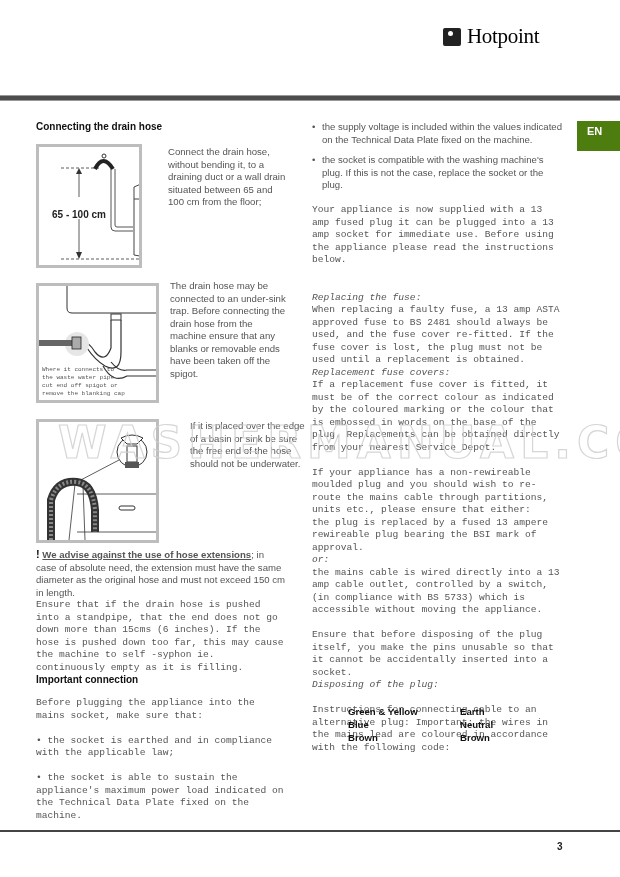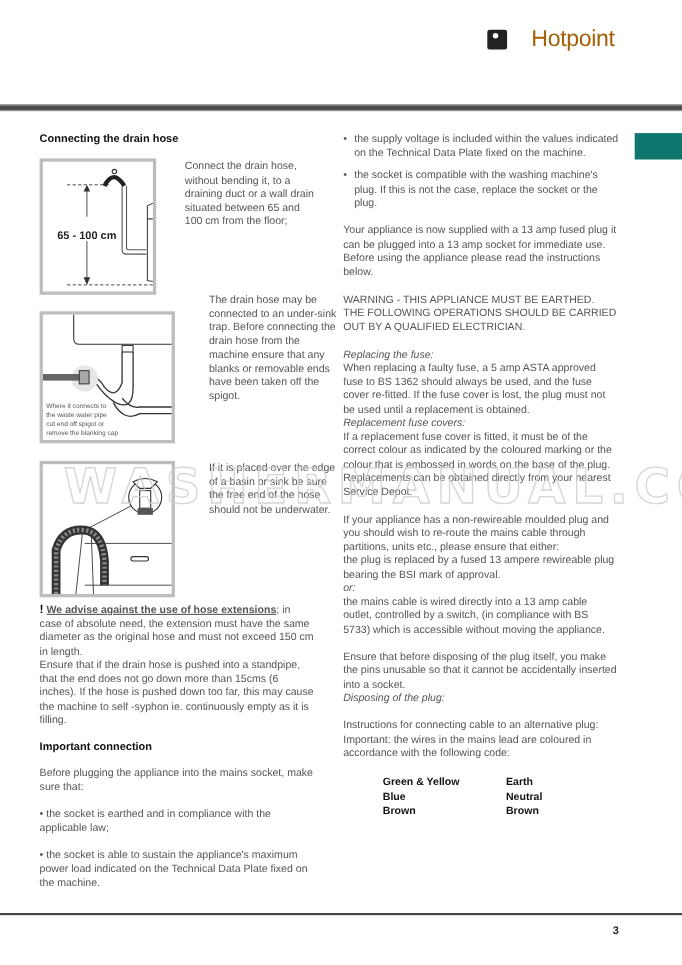--- a/index.html
+++ b/index.html
@@ -2,40 +2,40 @@
 <html><head>
 <meta charset="utf-8">
 <style>
   * { margin:0; padding:0; box-sizing:border-box; }
   html, body { width:620px; height:877px; background:#fff; overflow:hidden; }
   body { position:relative; font-family:"Liberation Sans", sans-serif; color:#4a4a4a; }
 
   .logo { position:absolute; left:443px; top:24px; display:flex; align-items:center; }
   .logo-mark { width:18px; height:18px; background:#222; border-radius:2px; position:relative; margin-right:6px; }
   .logo-mark::after { content:""; position:absolute; left:5px; top:3px; width:5px; height:5px; background:#fff; border-radius:50%; }
-  .logo-text { font-family:Liberation Sans, sans-serif; font-size:21px; color:#a16207; letter-spacing:-0.3px;margin-left:16px; }
+  .logo-text { font-family:Liberation Serif, serif; font-size:21px; color:#000000; letter-spacing:-0.3px; }
 
   .top-rule { position:absolute; left:0; top:95px; width:620px; height:6px; background:#4d4d4d; border-top:1px solid #999; border-bottom:1px solid #999; }
   .bottom-rule { position:absolute; left:0; top:830px; width:620px; height:2px; background:#444; }
   .page-num { position:absolute; left:557px; top:841px; font-size:10px; font-weight:bold; color:#222; }
 
-  .lang-tab { position:absolute; left:577px; top:121px; width:43px; height:16px; background:#0f766e; color:#fff; font-weight:bold; font-size:11px; padding:24px 0 0 10px; }
+  .lang-tab { position:absolute; left:577px; top:121px; width:43px; height:30px; background:#4d7c0f; color:#fff; font-weight:bold; font-size:11px; padding:4px 0 0 10px; }
 
   .h2 { font-size:10px; font-weight:bold; color:#111; position:absolute; }
   .p { font-size:9.6px; line-height:12.5px; color:#555; position:absolute; }
 
   .fig { position:absolute; border:3px solid #bdbdbd; background:#fff; overflow:hidden; }
   .fig svg { position:absolute; left:0; top:0; }
 
   .watermark { position:absolute; left:58px; top:417px; font-family:"DejaVu Sans", sans-serif; font-size:44px; font-weight:bold; color:transparent; -webkit-text-stroke:1.2px #cfcfcf; letter-spacing:6px; white-space:nowrap; pointer-events:none; opacity:0.85; }
 
   .em { font-style:italic; }
   .u { text-decoration:underline;font-weight:bold; }
   .bang { font-weight:bold; color:#111; font-size:11px; }
-  .block { display:block; }
+  .block { display:block;font-family:Liberation Mono, monospace; }
   .gap { display:block; height:12.5px; }
 
   .wire-table { position:absolute; left:312px; top:705px; font-size:9.6px; font-weight:bold; color:#111; line-height:13px; }
   .wire-row { display:flex; }
   .wire-row .c1 { width:112px;margin-left:36px; }
 </style>
 </head>
 <body>
 
 <div class="logo">
@@ -79,21 +79,21 @@
     <rect x="0" y="54" width="36" height="6" fill="#666"></rect>
     <rect x="33" y="51" width="9" height="12" stroke="#222" fill="#aaa" stroke-width="0.8"></rect>
   </svg>
   <div style="position:absolute; left:3px; top:80px; font-size:6px; line-height:8px; color:#555;">
     <span class="block">Where it connects to</span>
     <span class="block">the waste water pipe</span>
     <span class="block">cut end off spigot or</span>
     <span class="block">remove the blanking cap</span>
   </div>
 </div>
-<div class="p" style="left:170px; top:267px; width:120px;margin-left:20px;">The drain hose may be connected to an under-sink trap. Before connecting the drain hose from the machine ensure that any blanks or removable ends have been taken off the spigot.</div>
+<div class="p" style="left:170px; top:280px; width:120px;">The drain hose may be connected to an under-sink trap. Before connecting the drain hose from the machine ensure that any blanks or removable ends have been taken off the spigot.</div>
 
 <div class="fig" style="left:36px; top:419px; width:123px; height:124px;">
   <svg width="118" height="119" viewBox="0 0 118 119">
     <circle cx="93" cy="30" r="15" stroke="#333" fill="#fff"></circle>
     <path d="M82,16 Q93,10 104,16 L98,22 L88,22 Z" stroke="#333" fill="#fff"></path>
     <rect x="88" y="24" width="10" height="16" stroke="#333" fill="#fff"></rect>
     <rect x="86" y="40" width="14" height="6" fill="#555"></rect>
     <line x1="38" y1="60" x2="80" y2="38" stroke="#333" stroke-width="0.8"></line>
     <path d="M12,118 L12,78 Q18,58 38,60 Q54,62 56,88 L56,110" stroke="#333" stroke-width="8" fill="none"></path>
     <path d="M12,118 L12,78 Q18,58 38,60 Q54,62 56,88 L56,110" stroke="#888" stroke-width="4" fill="none" stroke-dasharray="2,2"></path>
@@ -126,24 +126,23 @@
     <span>the supply voltage is included within the values indicated on the Technical Data Plate fixed on the machine.</span>
   </div>
   <span class="gap" style="height:8px;"></span>
   <div style="display:flex;">
     <span style="width:10px; flex:none;">•</span>
     <span>the socket is compatible with the washing machine's plug. If this is not the case, replace the socket or the plug.</span>
   </div>
   <span class="gap"></span>
   <span class="block">Your appliance is now supplied with a 13 amp fused plug it can be plugged into a 13 amp socket for immediate use. Before using the appliance please read the instructions below.</span>
   <span class="gap"></span>
-  <span class="block">WARNING - THIS APPLIANCE MUST BE EARTHED. THE FOLLOWING OPERATIONS SHOULD  BE CARRIED OUT BY A QUALIFIED ELECTRICIAN.</span>
   <span class="gap"></span>
   <span class="block em">Replacing the fuse:</span>
-  <span class="block">When replacing a faulty fuse, a 5 amp ASTA approved fuse to BS 1362 should always be used, and the fuse cover re-fitted. If the fuse cover is lost, the plug must not be used until a replacement is obtained.</span>
+  <span class="block">When replacing a faulty fuse, a 13 amp ASTA approved fuse to BS 2481 should always be used, and the fuse cover re-fitted. If the fuse cover is lost, the plug must not be used until a replacement is obtained.</span>
   <span class="block em">Replacement fuse covers:</span>
   <span class="block">If a replacement fuse cover is fitted, it must be of the correct colour as indicated by the coloured marking or the colour that is embossed in words on the base of the plug. Replacements can be obtained directly from your nearest Service Depot.</span>
   <span class="gap"></span>
   <span class="block">If your appliance has a non-rewireable moulded plug and you should wish to re-route the mains cable through partitions, units etc., please ensure that either:</span>
   <span class="block">the plug is replaced by a fused 13 ampere rewireable plug bearing the BSI mark of approval.</span>
   <span class="block em">or:</span>
   <span class="block">the mains cable is wired directly into a 13 amp cable outlet, controlled by a switch, (in compliance with BS 5733) which is accessible without moving the appliance.</span>
   <span class="gap"></span>
   <span class="block">Ensure that before disposing of the plug itself, you make the pins unusable so that it cannot be accidentally inserted into a socket.</span>
   <span class="block em">Disposing of the plug:</span>

